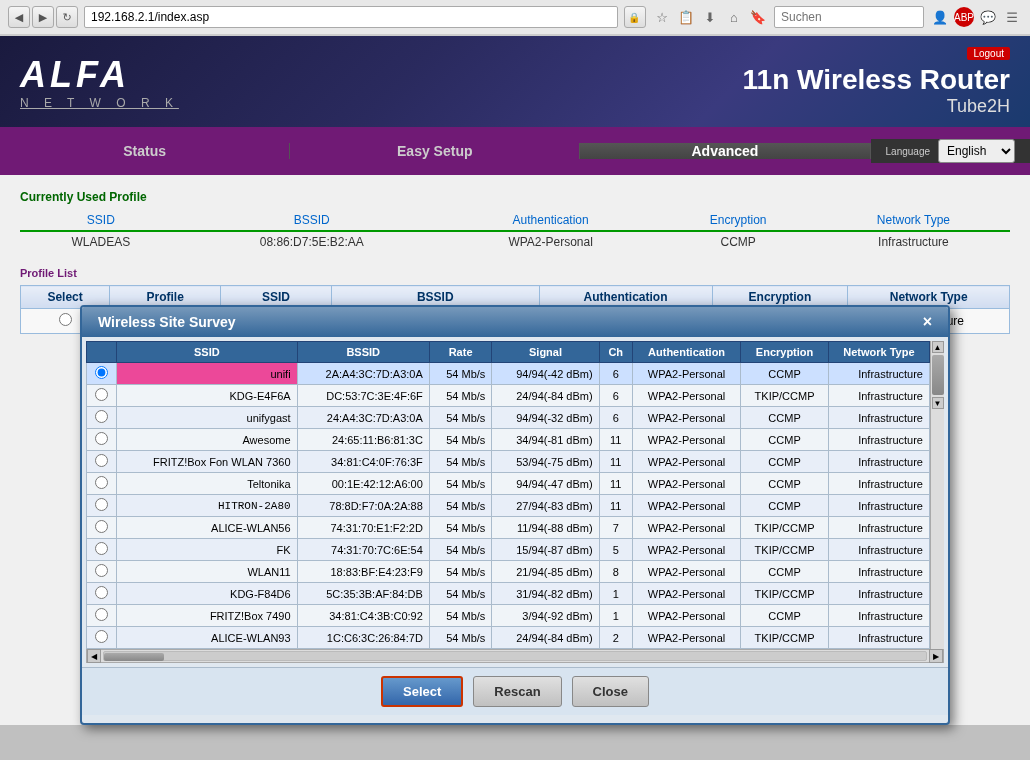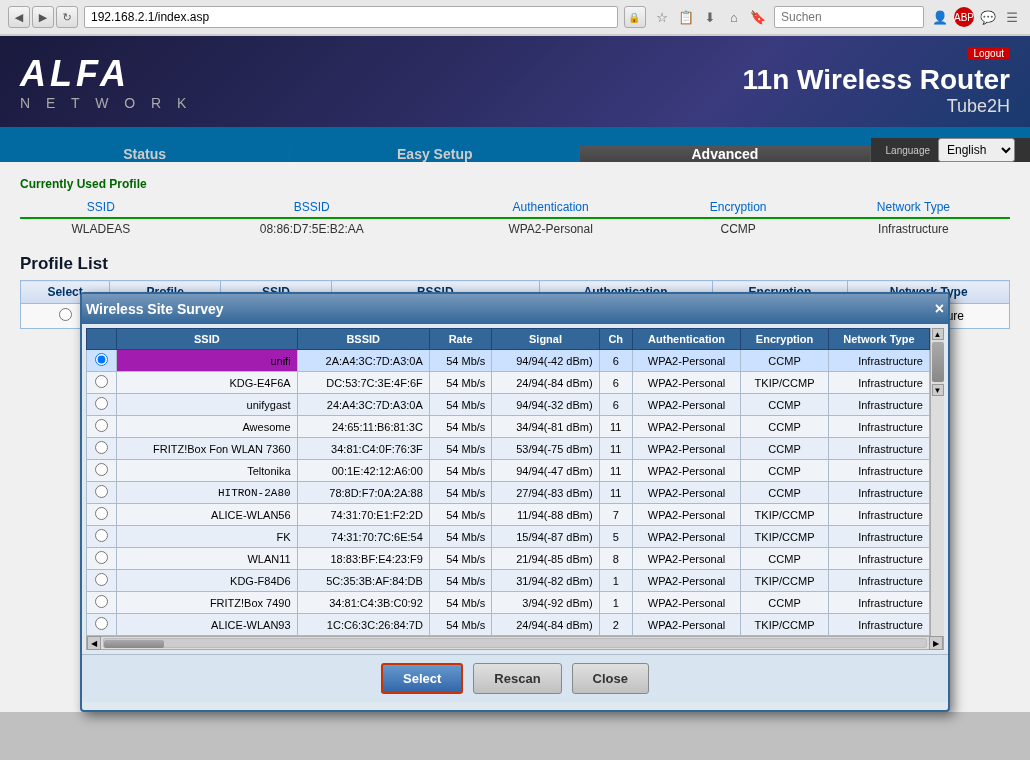--- a/index.html
+++ b/index.html
@@ -15,54 +15,54 @@
     .browser-icons { display: flex; gap: 4px; align-items: center; }
     .browser-icon { width: 20px; height: 20px; display: flex; align-items: center; justify-content: center; color: #666; font-size: 13px; cursor: pointer; }
 
     
     .router-ui { background: #1a1a2e; min-height: 640px; }
 
     
     .header { background: linear-gradient(135deg, #1a1a3e 0%, #2a2a5e 40%, #3a3a7e 70%, #1a3a6e 100%); padding: 10px 20px; display: flex; align-items: center; justify-content: space-between; position: relative; min-height: 90px; }
     .header-logo { display: flex; flex-direction: column; align-items: flex-start; }
     .logo-alfa { color: white; font-size: 36px; font-weight: 900; letter-spacing: 4px; font-style: italic; }
-    .logo-network { color: #aaa; font-size: 14px; letter-spacing: 6px; }
+    .logo-network { color: #aaa; font-size: 12px; letter-spacing: 6px; text-decoration: underline; }
     .header-right { text-align: right; }
     .logout-badge { background: #cc0000; color: white; font-size: 10px; padding: 1px 6px; border-radius: 2px; margin-bottom: 4px; display: inline-block; }
     .router-name { color: white; font-size: 28px; font-weight: bold; }
     .router-model { color: #ddd; font-size: 18px; }
 
     
-    .nav-tabs { display: flex; background: #0369a1; height: 35px; align-items: flex-end; }
+    .nav-tabs { display: flex; background: #701a75; height: 48px; align-items: center; }
     .nav-tab { flex: 1; display: flex; align-items: center; justify-content: center; color: #ccc; font-size: 14px; font-weight: bold; cursor: pointer; border-right: 1px solid #555; }
     .nav-tab.active { background: linear-gradient(#555, #444); color: white; }
     .lang-section { display: flex; align-items: center; padding: 0 15px; background: #333; gap: 8px; }
     .lang-label { color: #ccc; font-size: 10px; }
     .lang-select { height: 24px; font-size: 12px; padding: 0 4px; background: #eee; border: 1px solid #888; border-radius: 3px; cursor: pointer; }
 
     
     .content { background: #f0f0f0; padding: 15px 20px; min-height: 550px; position: relative; }
 
     
     .section-title-small { color: #006600; font-size: 12px; font-weight: bold; margin-bottom: 6px; }
     .profile-table { width: 100%; border-collapse: collapse; margin-bottom: 15px; }
     .profile-table th { color: #0066cc; font-size: 12px; font-weight: normal; text-align: center; padding: 3px 8px; border-bottom: 2px solid #009900; }
     .profile-table td { color: #333; font-size: 12px; text-align: center; padding: 3px 8px; }
 
     
     .profile-list-section { margin-top: 10px; }
-    .profile-list-title { color: #0f172a; font-size: 17px; font-weight: bold; margin-bottom: 6px; }
+    .profile-list-title { color: #701a75; font-size: 11px; font-weight: bold; margin-bottom: 6px; }
     .profile-list-table { width: 100%; border-collapse: collapse; border: 1px solid #99bbdd; }
     .profile-list-table th { background: linear-gradient(#e8eef8, #d0dcf0); color: #003366; font-size: 12px; padding: 4px 8px; border: 1px solid #99bbdd; text-align: center; }
     .profile-list-table td { border: 1px solid #99bbdd; padding: 4px 8px; font-size: 12px; text-align: center; background: #f8f8f8; }
 
     
     .modal-overlay { position: absolute; top: 0; left: 0; right: 0; bottom: 0; background: rgba(100,100,100,0.3); z-index: 100; display: flex; align-items: flex-start; justify-content: flex-start; padding: 20px; }
     .modal { background: #e0e8f0; border: 2px solid #336699; border-radius: 4px; width: 870px; min-height: 420px; box-shadow: 4px 4px 12px rgba(0,0,0,0.5); }
-    .modal-header { background: linear-gradient(#7799bb, #336699); color: white; padding: 6px 4px; display: flex; align-items: center; justify-content: space-between; border-radius: 2px 2px 0 0; font-size: 14px; font-weight: bold; }
+    .modal-header { background: linear-gradient(#7799bb, #336699); color: white; padding: 6px 16px; display: flex; align-items: center; justify-content: space-between; border-radius: 2px 2px 0 0; font-size: 14px; font-weight: bold; }
     .modal-close { color: white; font-size: 16px; cursor: pointer; font-weight: bold; background: none; border: none; }
     .modal-body { padding: 4px; }
     .survey-table { width: 100%; border-collapse: collapse; }
     .survey-table th { background: #336699; color: white; padding: 4px 6px; font-size: 11px; border: 1px solid #224477; text-align: center; }
     .survey-table td { border: 1px solid #aabbcc; padding: 3px 6px; font-size: 11px; text-align: right; background: #f0f4f8; }
     .survey-table tr:nth-child(odd) td { background: #e8eef8; }
     .radio-cell { text-align: center !important; }
     .survey-radio { cursor: pointer; }
 
     
@@ -207,21 +207,21 @@
                       <th>Authentication</th>
                       <th>Encryption</th>
                       <th>Network Type</th>
                     </tr>
                   </thead>
                   <tbody id="survey-tbody">
                   <tr style="background: rgb(204, 224, 255);">
       <td class="radio-cell" style="text-align: center; background: rgb(204, 224, 255);">
         <input type="radio" name="survey" class="survey-radio" checked="" style="">
       </td>
-      <td style="text-align: right; background: #a21caf;">unifi</td>
+      <td style="text-align: right; background: #ec4899;">unifi</td>
       <td style="text-align: right; background: rgb(204, 224, 255);">2A:A4:3C:7D:A3:0A</td>
       <td style="text-align: right; background: rgb(204, 224, 255);">54 Mb/s</td>
       <td style="text-align: right; background: rgb(204, 224, 255);">94/94(-42 dBm)</td>
       <td style="text-align: center; background: rgb(204, 224, 255);">6</td>
       <td style="text-align: center; background: rgb(204, 224, 255);">WPA2-Personal</td>
       <td style="text-align: center; background: rgb(204, 224, 255);">CCMP</td>
       <td style="text-align: right; background: rgb(204, 224, 255);">Infrastructure</td>
     </tr>
                       <tr>
       <td class="radio-cell" style="text-align:center;">

